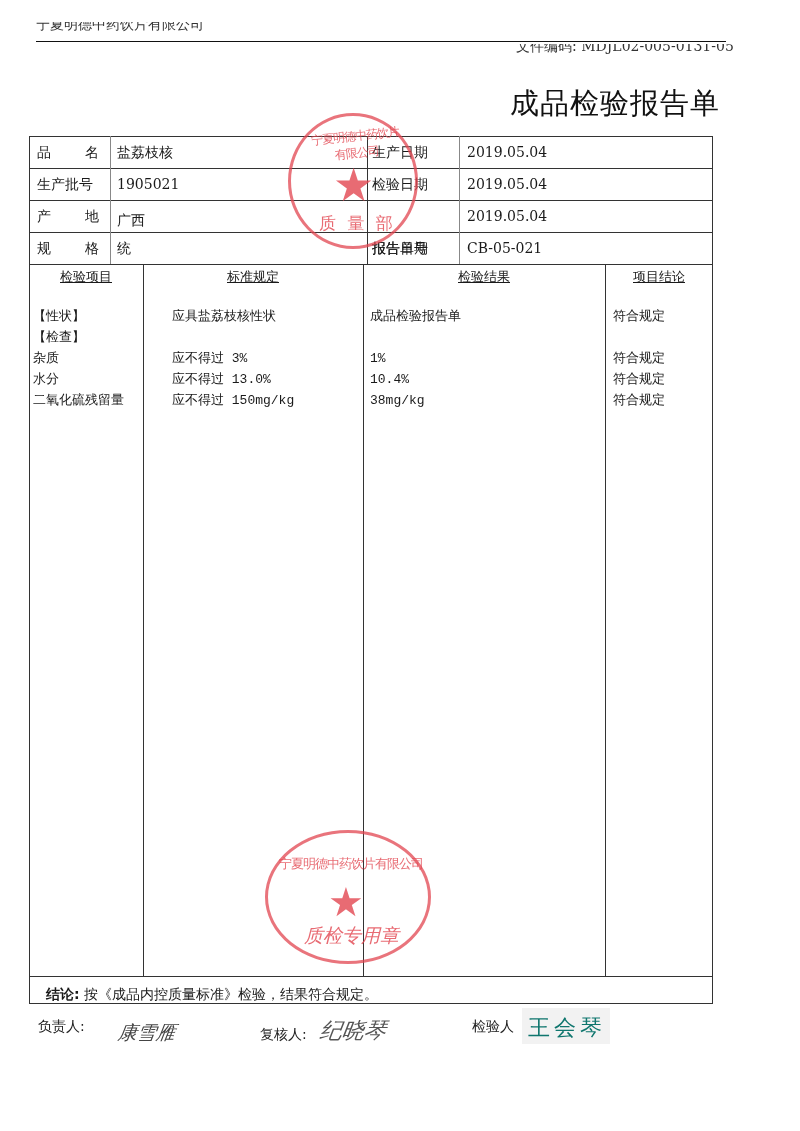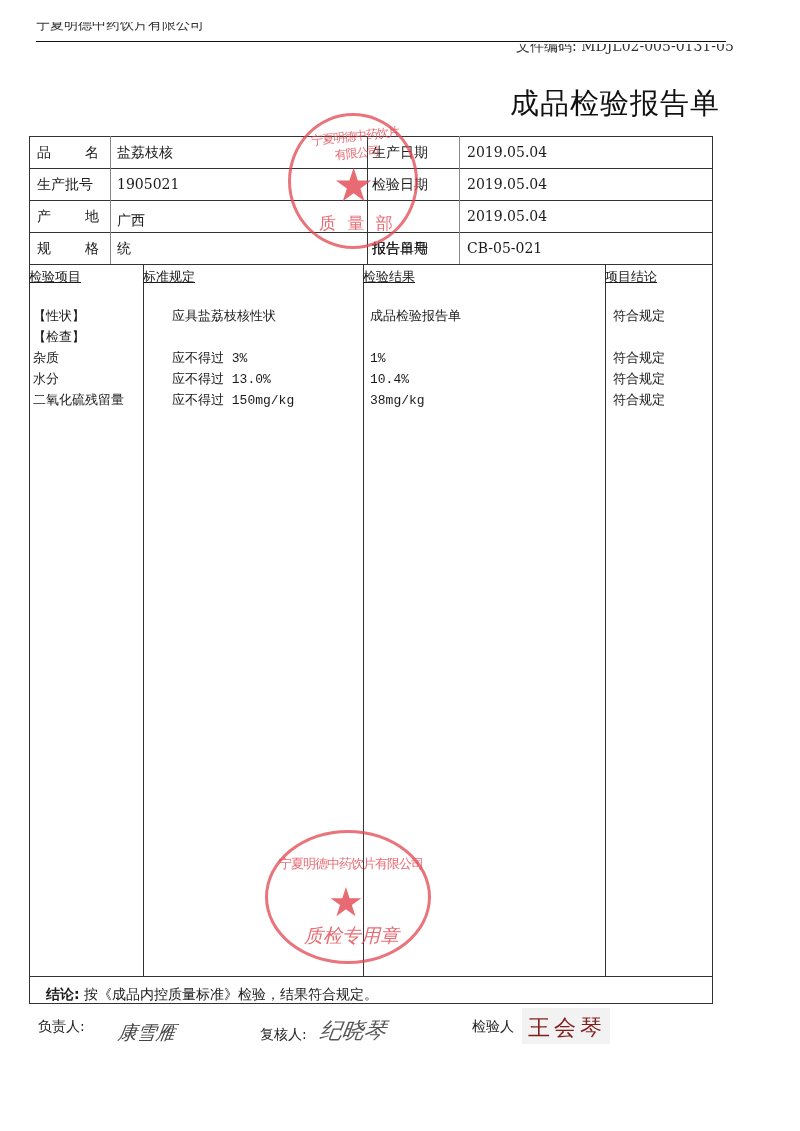--- a/index.html
+++ b/index.html
@@ -14,21 +14,21 @@
   .hdr-line { left: 36px; width: 690px; top: 41px; height: 0; border-top: 1.5px solid #111; }
   .title { left: 0; width: 720px; top: 84px; text-align: right; font-size: 29px; font-family: "DejaVu Sans", "Liberation Sans", sans-serif; letter-spacing: 1px; color: #111; }
 
   .table-frame { left: 29px; top: 136px; width: 684px; height: 868px; border: 1px solid #333; box-sizing: border-box; }
   .hline { height: 0; border-top: 1px solid #333; }
   .vline { width: 0; border-left: 1px solid #333; }
   .vline.gray { border-left-color: #888; }
 
   .cell { font-size: 14px; line-height: 16px; }
   .label-spread { display: flex; justify-content: space-between; width: 62px; }
-  .col-head { font-size: 13px; text-decoration: underline; }
+  .col-head { font-size: 13px; text-decoration: underline; text-align: center; }
   .body-text { font-size: 13px; line-height: 21px; font-family: Liberation Mono, monospace; }
 
   .conclusion { left: 46px; top: 986px; font-size: 14px; font-family: "DejaVu Sans", "Liberation Sans", sans-serif; }
   .conclusion b { font-weight: bold; }
 
   .sig-label { font-size: 14px; font-family: "DejaVu Sans", "Liberation Sans", sans-serif; top: 1018px; color: #222; }
   .signature { font-family: "DejaVu Serif", serif; font-style: italic; color: #444; transform: skewX(-8deg); }
   .sig-box { background: #f2f2f2; }
 
   .stamp { border: 3px solid rgba(226, 70, 80, 0.75); border-radius: 50%; color: rgba(226, 70, 80, 0.8); pointer-events: none; box-sizing: border-box; }
@@ -131,21 +131,21 @@
   <b>结论:</b>
   <span>按《成品内控质量标准》检验，结果符合规定。</span>
 </div>
 
 <div class="abs sig-label" style="left:38px;">负责人:</div>
 <div class="abs signature" style="left:118px; top:1020px; font-size:19px;">康雪雁</div>
 <div class="abs sig-label" style="left:260px;margin-top:8px;">复核人:</div>
 <div class="abs signature" style="left:320px; top:1016px; font-size:22px; color:#555;">纪晓琴</div>
 <div class="abs sig-label" style="left:472px;">检验人</div>
 <div class="abs sig-box" style="left:522px; top:1008px; width:88px; height:36px;">
-  <div class="signature" style="font-size:22px; padding:5px 0 0 6px; color:#7f1d1d; transform:none; font-style:normal; letter-spacing:4px;">王会琴</div>
+  <div class="signature" style="font-size:22px; padding:5px 0 0 6px; color:#0f766e; transform:none; font-style:normal; letter-spacing:4px;">王会琴</div>
 </div>
 
 <div class="abs stamp" style="left:288px; top:113px; width:130px; height:136px;">
   <div class="arc" style="left:18px; top:12px; width:94px; text-align:center; font-size:12px; letter-spacing:-1px; transform:rotate(-6deg);">宁夏明德中药饮片有限公司</div>
   <div class="star" style="left:42px; top:46px;">★</div>
   <div class="bottom" style="left:28px; top:96px; font-size:17px; letter-spacing:3px;">质 量 部</div>
 </div>
 
 <div class="abs stamp" style="left:265px; top:830px; width:166px; height:134px;">
   <div class="arc" style="left:10px; top:22px; width:146px; text-align:center; font-size:13px; letter-spacing:-1px;">宁夏明德中药饮片有限公司</div>

